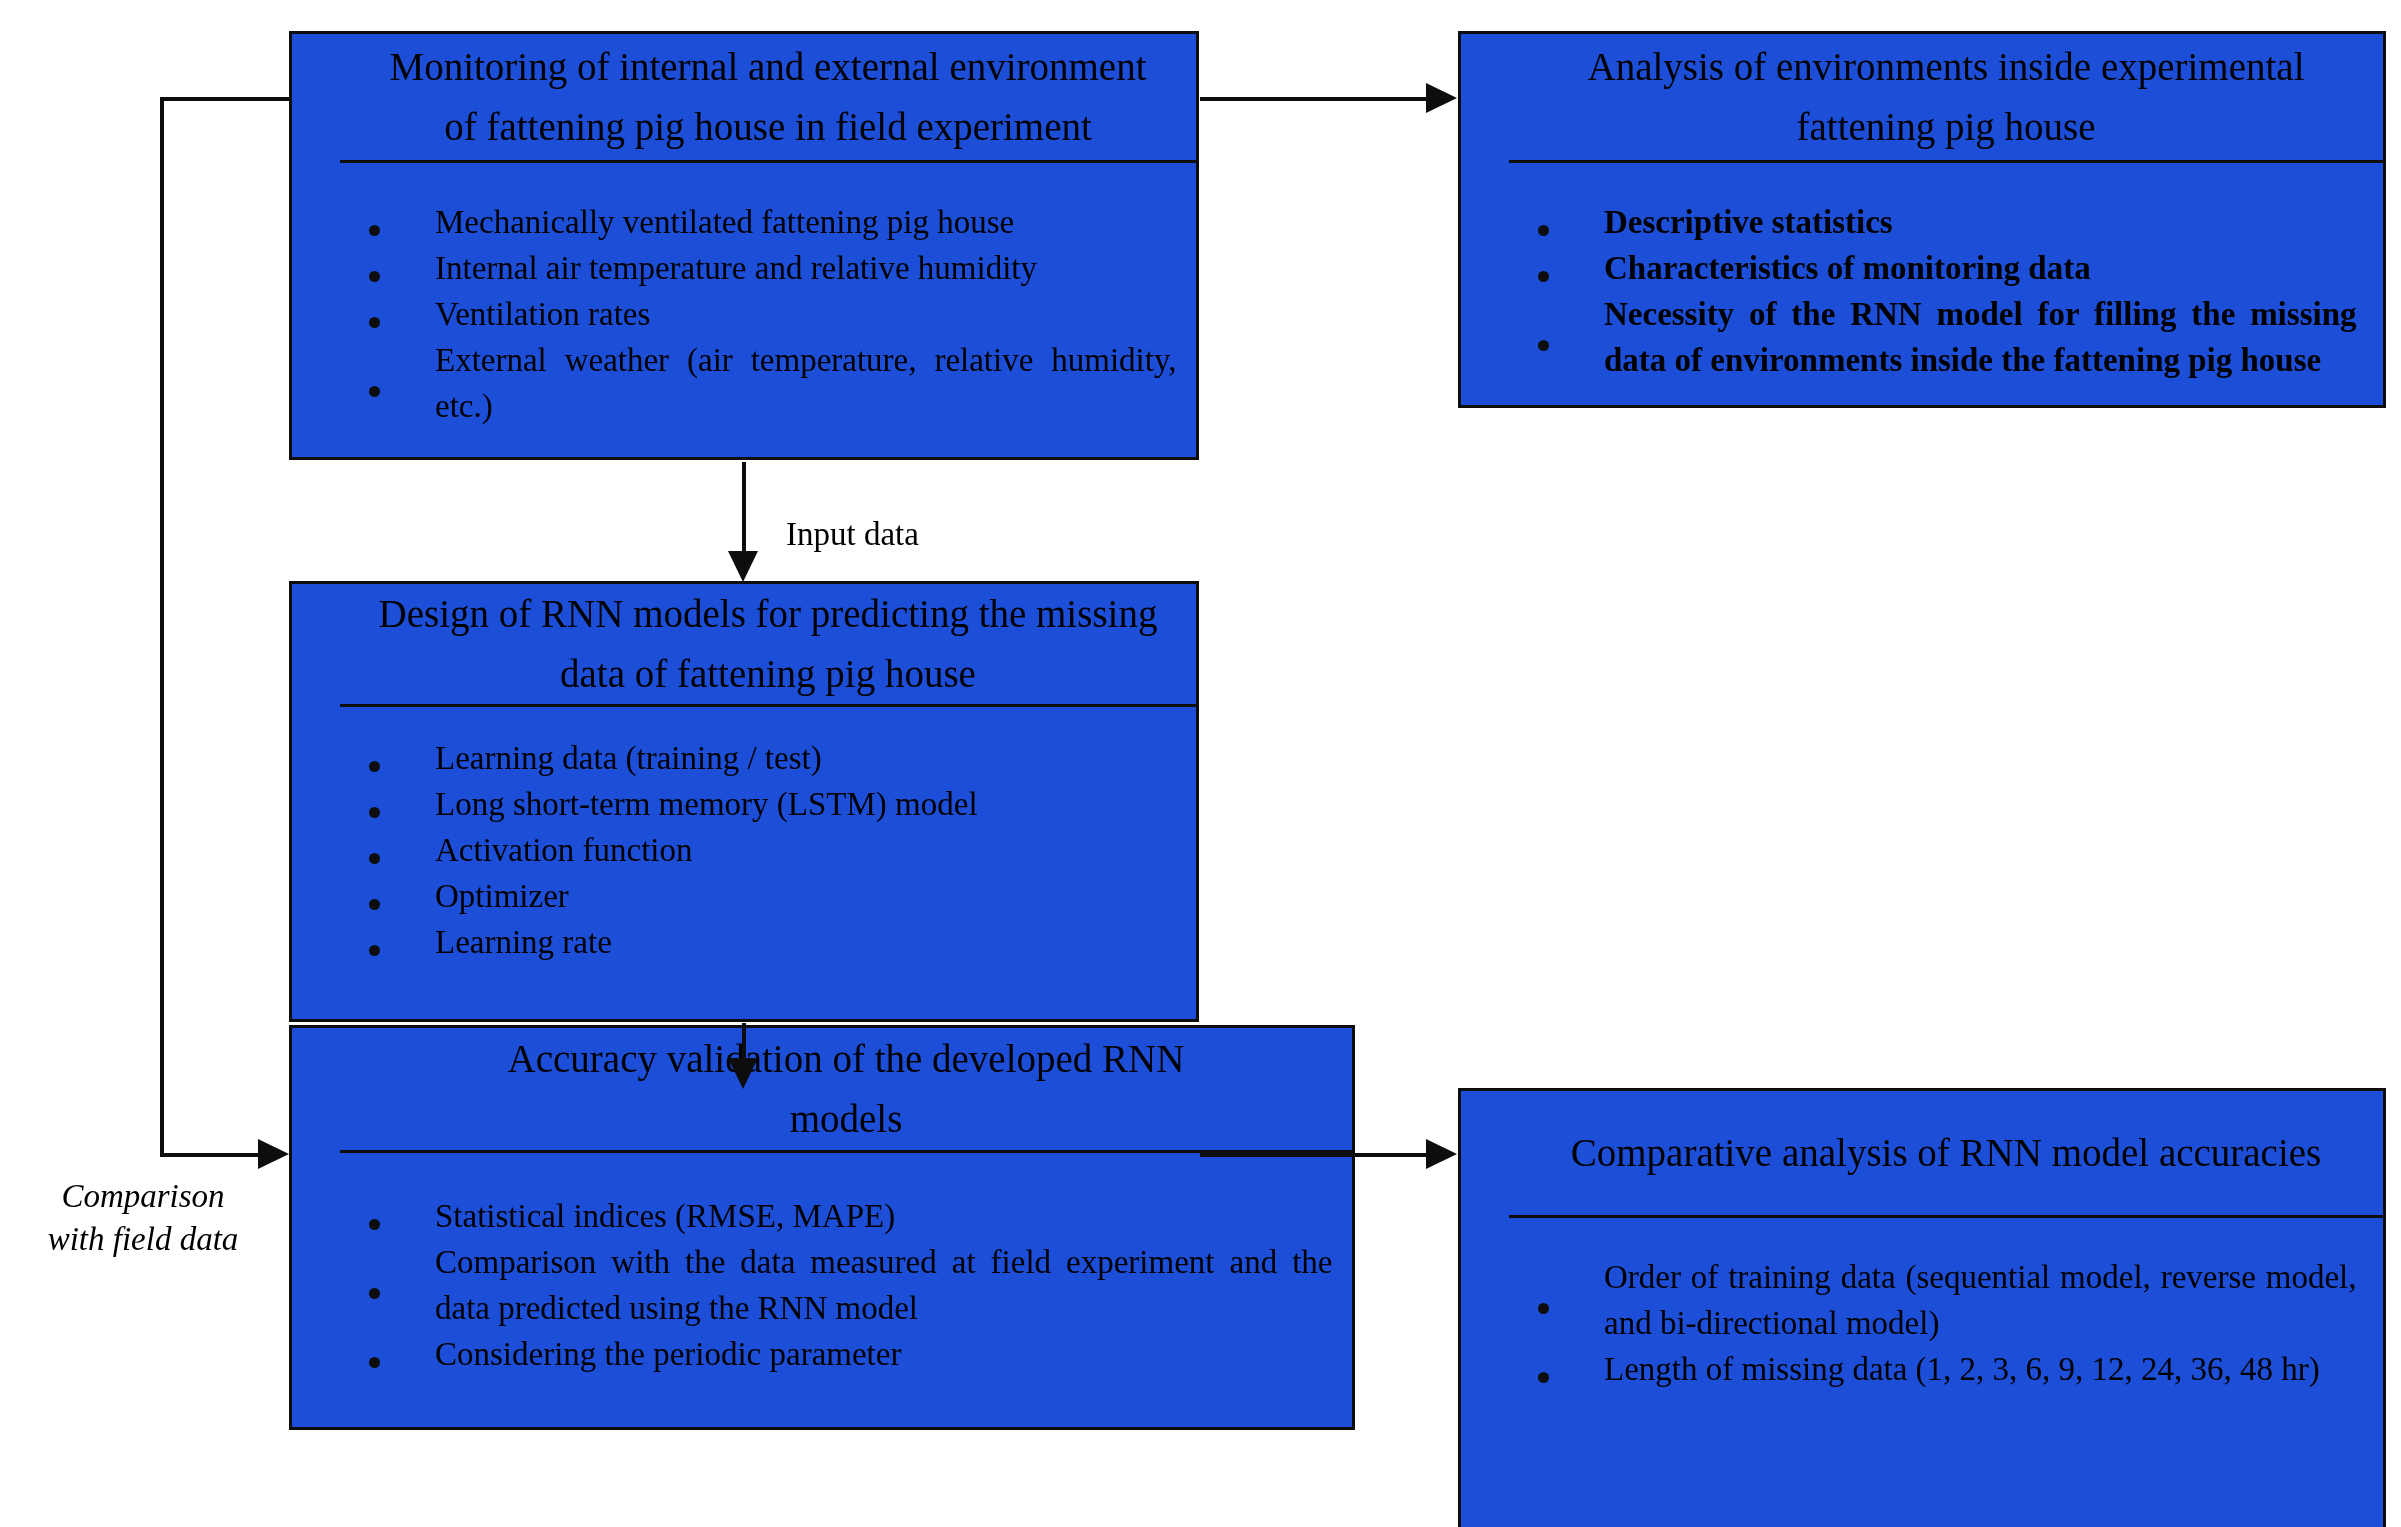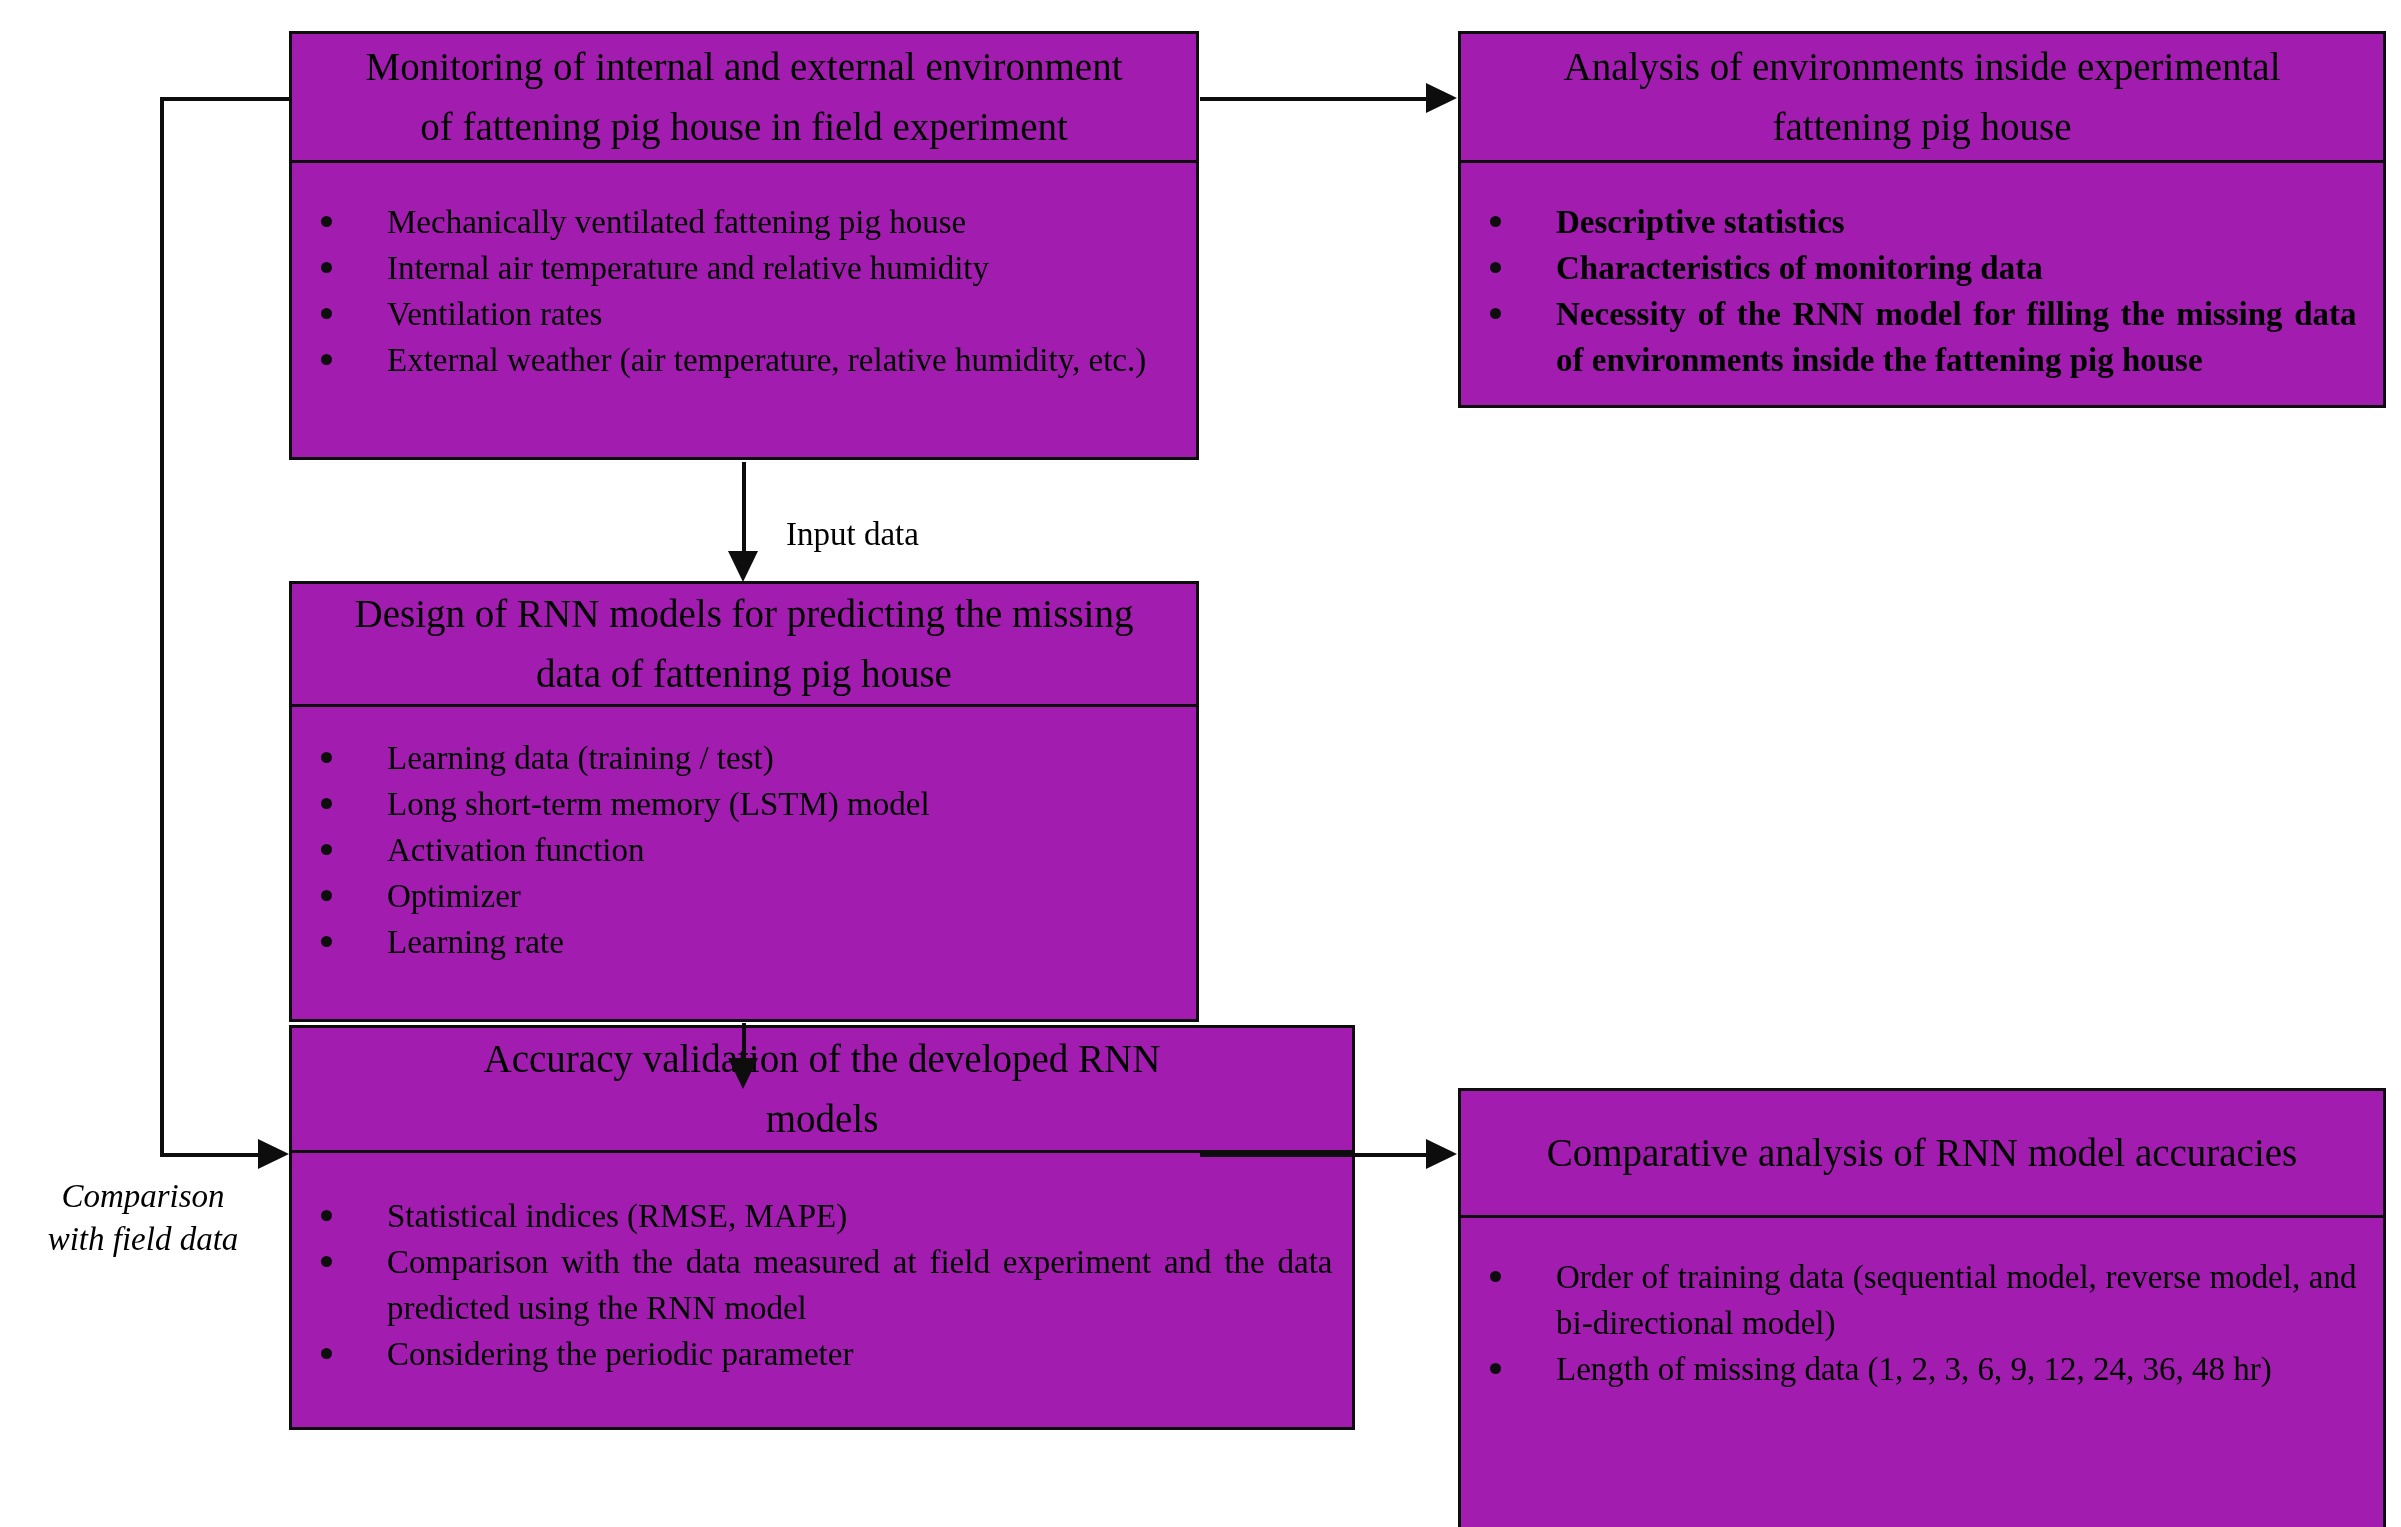--- a/index.html
+++ b/index.html
@@ -9,40 +9,41 @@
     height: 1527px;
     background: #ffffff;
     color: #000000;
     font-family: "Liberation Serif", "DejaVu Serif", serif;
     overflow: hidden;
   }
   .box {
     position: absolute;
     box-sizing: border-box;
     border: 3.5px solid #0d0d0d;
-    background: #a21caf;
+    background: #1d4ed8;
+    padding-left: 48px;
   }
   .box-header {
     box-sizing: content-box;
     border-bottom: 3.5px solid #0d0d0d;
     display: flex;
     flex-direction: column;
     justify-content: center;
     align-items: center;
   }
   .tline {
     font-size: 39px;
     line-height: 60px;
     white-space: nowrap;
     text-align: center;
   }
   .box-body { box-sizing: border-box; }
   .bullet {
     display: flex;
-    align-items: flex-start;
+    align-items: center;
   }
   .dot {
     flex: none;
     width: 11px;
     height: 11px;
     border-radius: 50%;
     background: #0d0d0d;
     margin: 17.4px 55px 0 0;
   }
   .btext {

